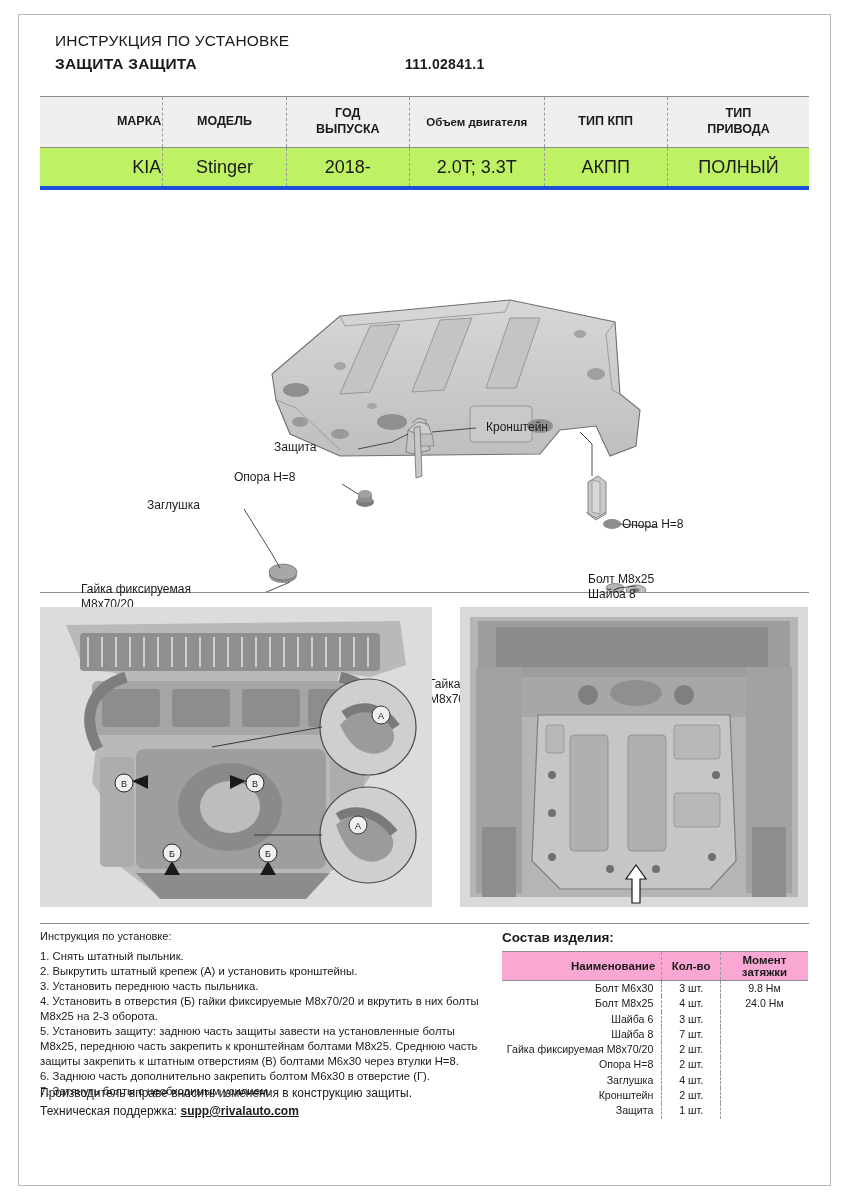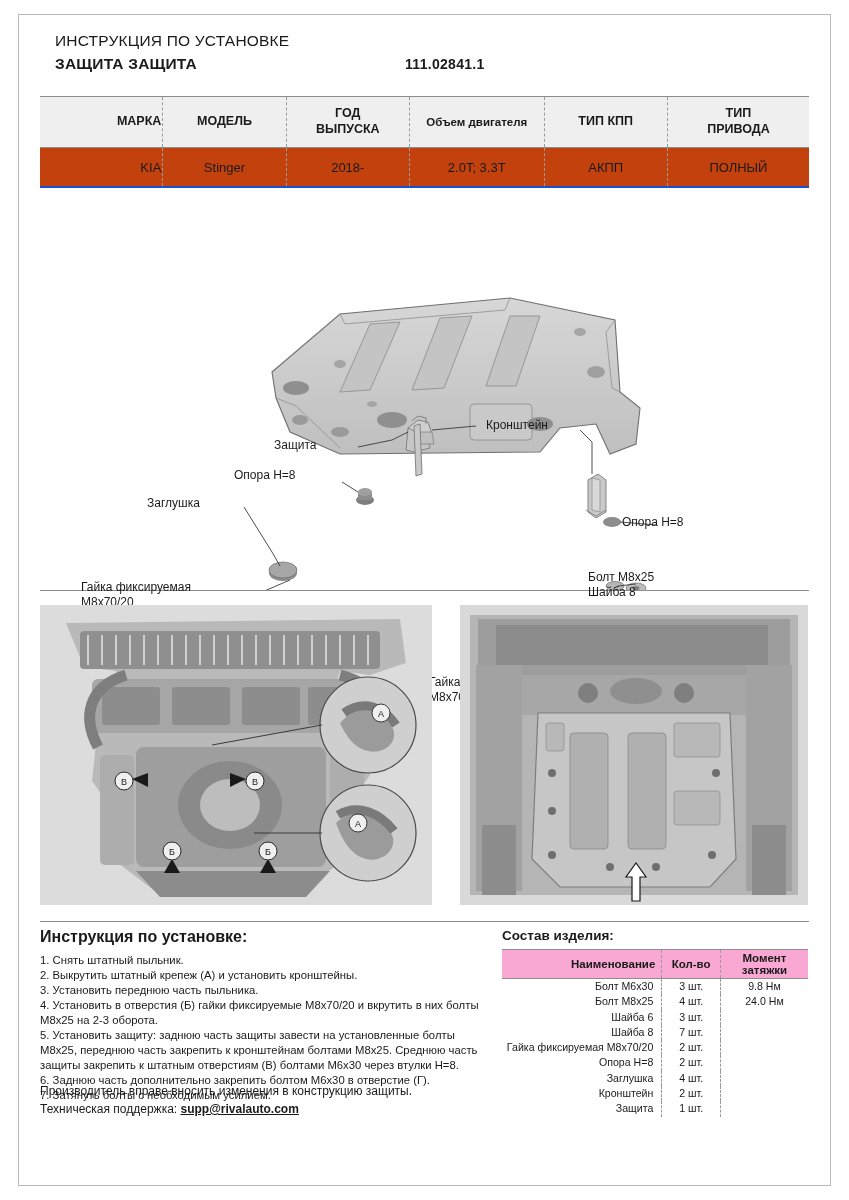--- a/index.html
+++ b/index.html
@@ -60,23 +60,23 @@
     background:#efefef;
     height:48px;
     font-weight:bold;
     border-top:1px solid #8d8d8d;
     border-bottom:1px solid #8d8d8d;
     line-height:1.25;
     font-size:12.5px;
   }
   .spec tbody td{
     height:36px;
-    border-bottom:2px solid #1d4ed8;
-    background:#c2410c;
-    font-size:13px;
+    border-bottom:4px solid #1d4ed8;
+    background:#bef264;
+    font-size:18px;
   }
   .spec th:first-child,.spec td:first-child{border-left:none;text-align:right;}
   .spec th:last-child,.spec td:last-child{border-right:none;}
   .spec .small{font-size:11.5px;}
 
   
   .diagram{
     position:relative;
     height:398px;
     margin-top:4px;
@@ -104,21 +104,21 @@
     position:absolute;top:6px;
     background:#e8e8e8;
     overflow:hidden;
   }
   .photo.left{left:0;width:392px;height:300px;}
   .photo.right{left:420px;width:348px;height:300px;}
 
   
   .bottom{position:relative;margin-top:6px;height:190px;}
   .instr{position:absolute;left:0;top:0;width:440px;}
-  .instr h3{margin:0 0 7px 0;font-size:16px;font-weight:bold;}
+  .instr h3{margin:0 0 7px 0;font-size:11px;font-weight:normal;}
   .instr ol{margin:0;padding:0;list-style:none;}
   .instr li{font-size:11.3px;line-height:1.33;margin-bottom:0px;}
 
   .compose{position:absolute;left:462px;top:0;width:306px;}
   .compose h3{margin:0 0 6px 0;font-size:13.5px;font-weight:bold;}
   table.bom{border-collapse:collapse;width:100%;table-layout:fixed;}
   table.bom th{
     background:#f9a8d4;font-size:11.5px;font-weight:bold;height:26px;
     border-top:1px solid #8d8d8d;border-bottom:1px solid #8d8d8d;
     border-left:1px dashed #9a9a9a;border-right:1px dashed #9a9a9a;

